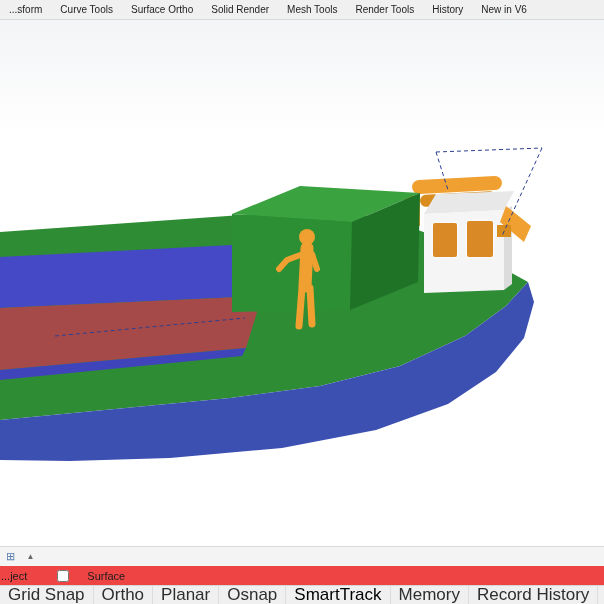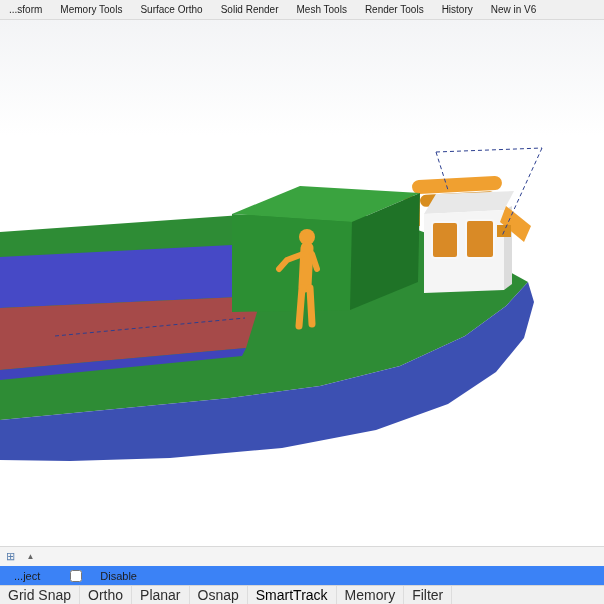--- a/index.html
+++ b/index.html
@@ -26,41 +26,41 @@
   .bottom{position:absolute;left:0;bottom:0;width:604px;}
   .panelstrip{
     height:20px;background:#f4f4f4;border-top:1px solid #d9d9d9;
     display:flex;align-items:center;gap:1px;padding-left:1px;box-sizing:border-box;
   }
   .icon-btn{
     width:17px;height:17px;display:flex;align-items:center;justify-content:center;
     font-size:11px;color:#5a7fae;cursor:default;border:1px solid transparent;
   }
   .osnap-row{
-    height:19px;background:#3b82f6;display:flex;align-items:center;
-    font-size:11px;color:#1d1d1d;gap:18px;padding-left:14px;box-sizing:border-box;
+    height:19px;background:#ef4444;display:flex;align-items:center;
+    font-size:11px;color:#1d1d1d;gap:18px;padding-left:1px;box-sizing:border-box;
   }
   .osnap-row input{width:12px;height:12px;margin:0 0 0 12px;}
   .status-row{
     height:19px;background:#f0f0f0;border-top:1px solid #d6d6d6;
-    display:flex;align-items:stretch;font-size:14px;color:#2e2e2e;box-sizing:border-box;
+    display:flex;align-items:stretch;font-size:17px;color:#2e2e2e;box-sizing:border-box;
   }
   .status-item{
     padding:0 8px;display:flex;align-items:center;white-space:nowrap;
     border-right:1px solid #dddddd;cursor:default;
   }
   .status-item.active{font-weight:normal;color:#000;}
   .status-mem{padding:0 8px;display:flex;align-items:center;white-space:nowrap;cursor:default;}
 </style>
 </head>
 <body>
 
 <div class="tabbar">
   <div class="tab">...sform</div>
-  <div class="tab">Memory Tools</div>
+  <div class="tab">Curve Tools</div>
   <div class="tab">Surface Ortho</div>
   <div class="tab">Solid Render</div>
   <div class="tab">Mesh Tools</div>
   <div class="tab">Render Tools</div>
   <div class="tab">History</div>
   <div class="tab">New in V6</div>
 </div>
 
 <div class="viewport">
   <svg width="604" height="525" viewBox="0 0 604 525">
@@ -109,26 +109,27 @@
 <div class="bottom">
 
   <div class="panelstrip">
     <div class="icon-btn">⊞</div>
     <div class="icon-btn" style="color:#666;font-size:8px;">▲</div>
   </div>
 
   <div class="osnap-row">
     <span>...ject</span>
     <input type="checkbox" style="">
-    <span>Disable</span>
+    <span>Surface</span>
   </div>
 
   <div class="status-row">
     <div class="status-item">Grid Snap</div>
     <div class="status-item">Ortho</div>
     <div class="status-item">Planar</div>
     <div class="status-item">Osnap</div>
     <div class="status-item active">SmartTrack</div>
     <div class="status-item">Memory</div>
+    <div class="status-item">Record History</div>
     <div class="status-item">Filter</div>
   </div>
 
 </div>
 
 </body></html>

